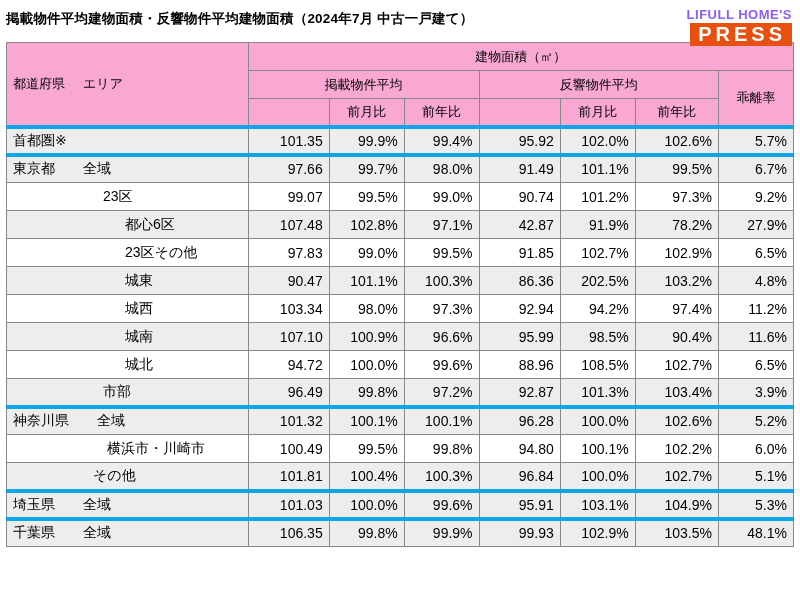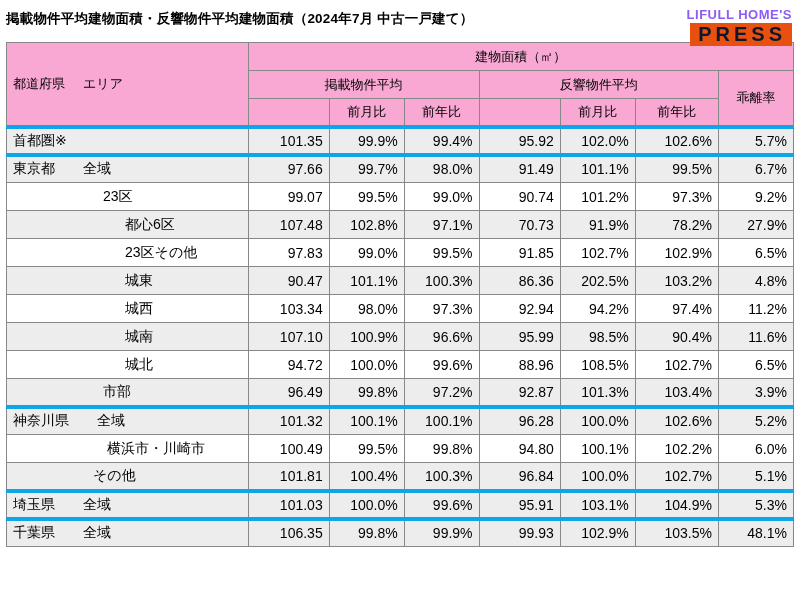--- a/index.html
+++ b/index.html
@@ -14,21 +14,21 @@
 
   
   .topbar{display:flex;align-items:flex-start;justify-content:space-between;height:30px;}
   .title{
     font-size:13.5px;font-weight:bold;letter-spacing:0.2px;
     padding-top:2px;white-space:nowrap;
   }
   .logo{display:flex;flex-direction:column;align-items:flex-end;line-height:1;padding-right:2px;}
   .logo-top{color:#8b5cf6;font-size:13px;font-weight:bold;letter-spacing:0.5px;}
   .logo-bottom{
-    color:#0f172a;background:#e8500f;font-size:20px;font-weight:bold;
+    color:#ffffff;background:#e8500f;font-size:20px;font-weight:bold;
     letter-spacing:4px;padding:1px 6px 2px 8px;margin-top:2px;
   }
 
   
   table{
     border-collapse:collapse;
     width:788px;
     margin-top:4px;
     table-layout:fixed;
   }
@@ -128,21 +128,21 @@
           <td class="num">90.74</td>
           <td class="num">101.2%</td>
           <td class="num">97.3%</td>
           <td class="num">9.2%</td>
         </tr>
         <tr>
           <td class="lbl i3 shade"><span>都心6区</span></td>
           <td class="num shade">107.48</td>
           <td class="num shade">102.8%</td>
           <td class="num shade">97.1%</td>
-          <td class="num shade">70.73</td>
+          <td class="num shade">42.87</td>
           <td class="num shade">91.9%</td>
           <td class="num shade">78.2%</td>
           <td class="num shade">27.9%</td>
         </tr>
         <tr>
           <td class="lbl i3"><span>23区その他</span></td>
           <td class="num">97.83</td>
           <td class="num">99.0%</td>
           <td class="num">99.5%</td>
           <td class="num">91.85</td>

